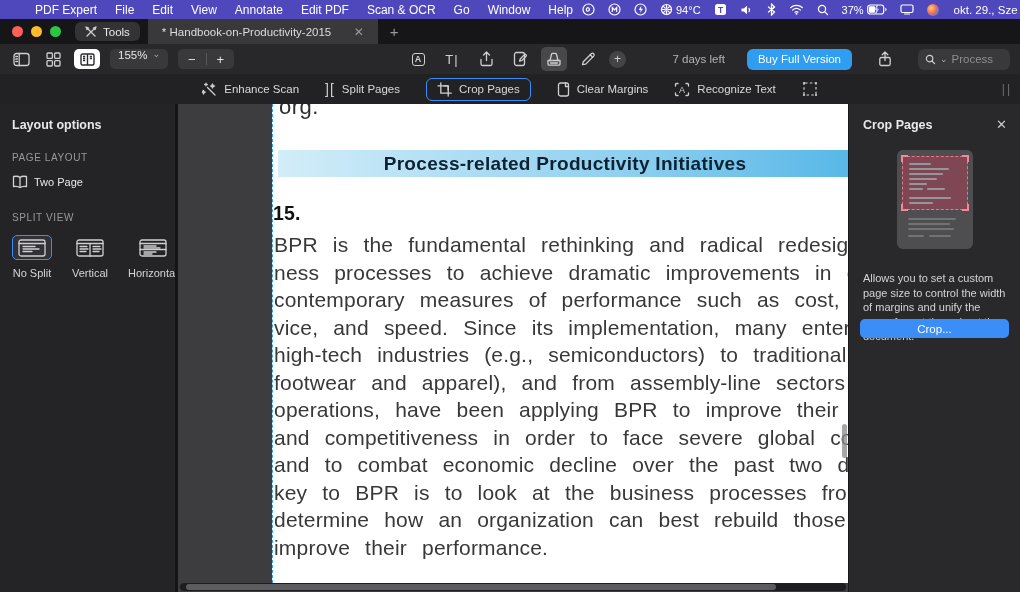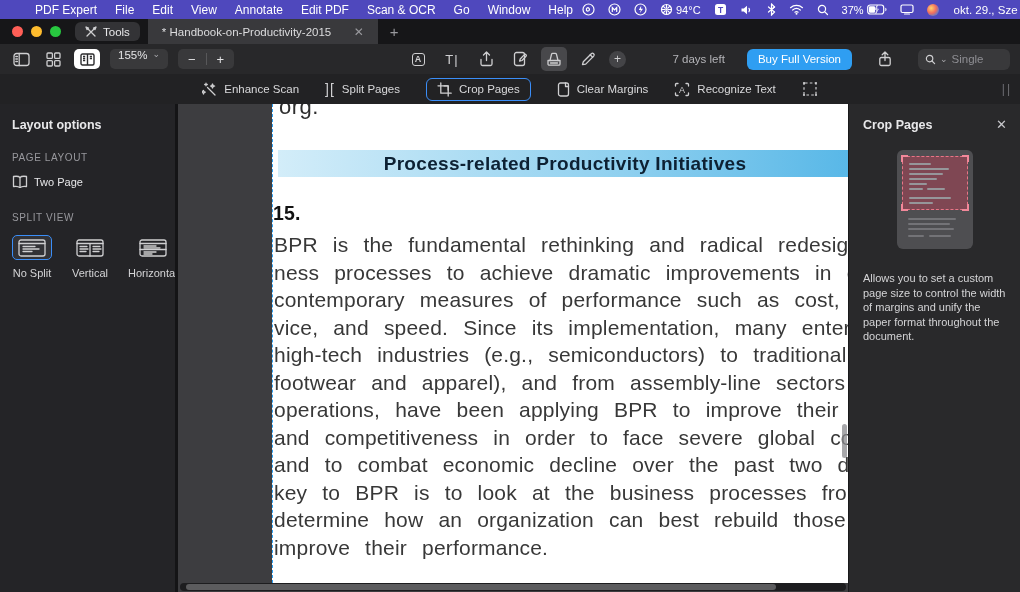--- a/index.html
+++ b/index.html
@@ -322,21 +322,21 @@
             <path class="s" d="M7 1.5v8M4.2 3.8 7 1l2.8 2.8"></path>
             <rect x="1.8" y="6.5" width="10.4" height="8" rx="1.5" class="s"></rect>
           </svg>
         </span>
       <span class="searchbox">
         <svg width="11" height="11" viewBox="0 0 12 12">
             <circle cx="5" cy="5" r="3.5" class="s"></circle>
             <path class="s" d="M7.6 7.6 10.5 10.5"></path>
           </svg>
         <span class="chev">⌄</span>
-        <span>Single</span>
+        <span>Process</span>
       </span>
     </div>
   </div>
 
   <div class="subtoolbar">
     <span class="sub-item">
       <svg width="15" height="15" viewBox="0 0 15 15">
           <path class="s" d="M5.5 5.5 13 13"></path>
           <path class="s" d="M4 1.2v2.6M2.7 2.5h2.6M10.5 2l.6 1.5L12.6 4l-1.5.6L10.5 6l-.6-1.4L8.5 4l1.4-.5zM1.5 8.5l.5 1.2 1.2.5-1.2.5-.5 1.3-.5-1.3L-0.2 10z"></path>
         </svg>
@@ -476,16 +476,17 @@
           <span class="tline" style="left:6px; top:40px; width:42px;"></span>
           <span class="tline" style="left:6px; top:45px; width:24px;"></span>
         </div>
         <span class="tline dim" style="left:11px; top:68px; width:48px;"></span>
         <span class="tline dim" style="left:11px; top:73px; width:42px;"></span>
         <span class="tline dim" style="left:11px; top:78px; width:46px;"></span>
         <span class="tline dim" style="left:11px; top:85px; width:16px;"></span>
         <span class="tline dim" style="left:32px; top:85px; width:22px;"></span>
       </div>
       <div class="rp-desc">Allows you to set a custom page size to control the width of margins and unify the paper format throughout the document.</div>
+      <div class="cropbtn">Crop...</div>
     </div>
 
   </div>
 </div>
 
 </body></html>

